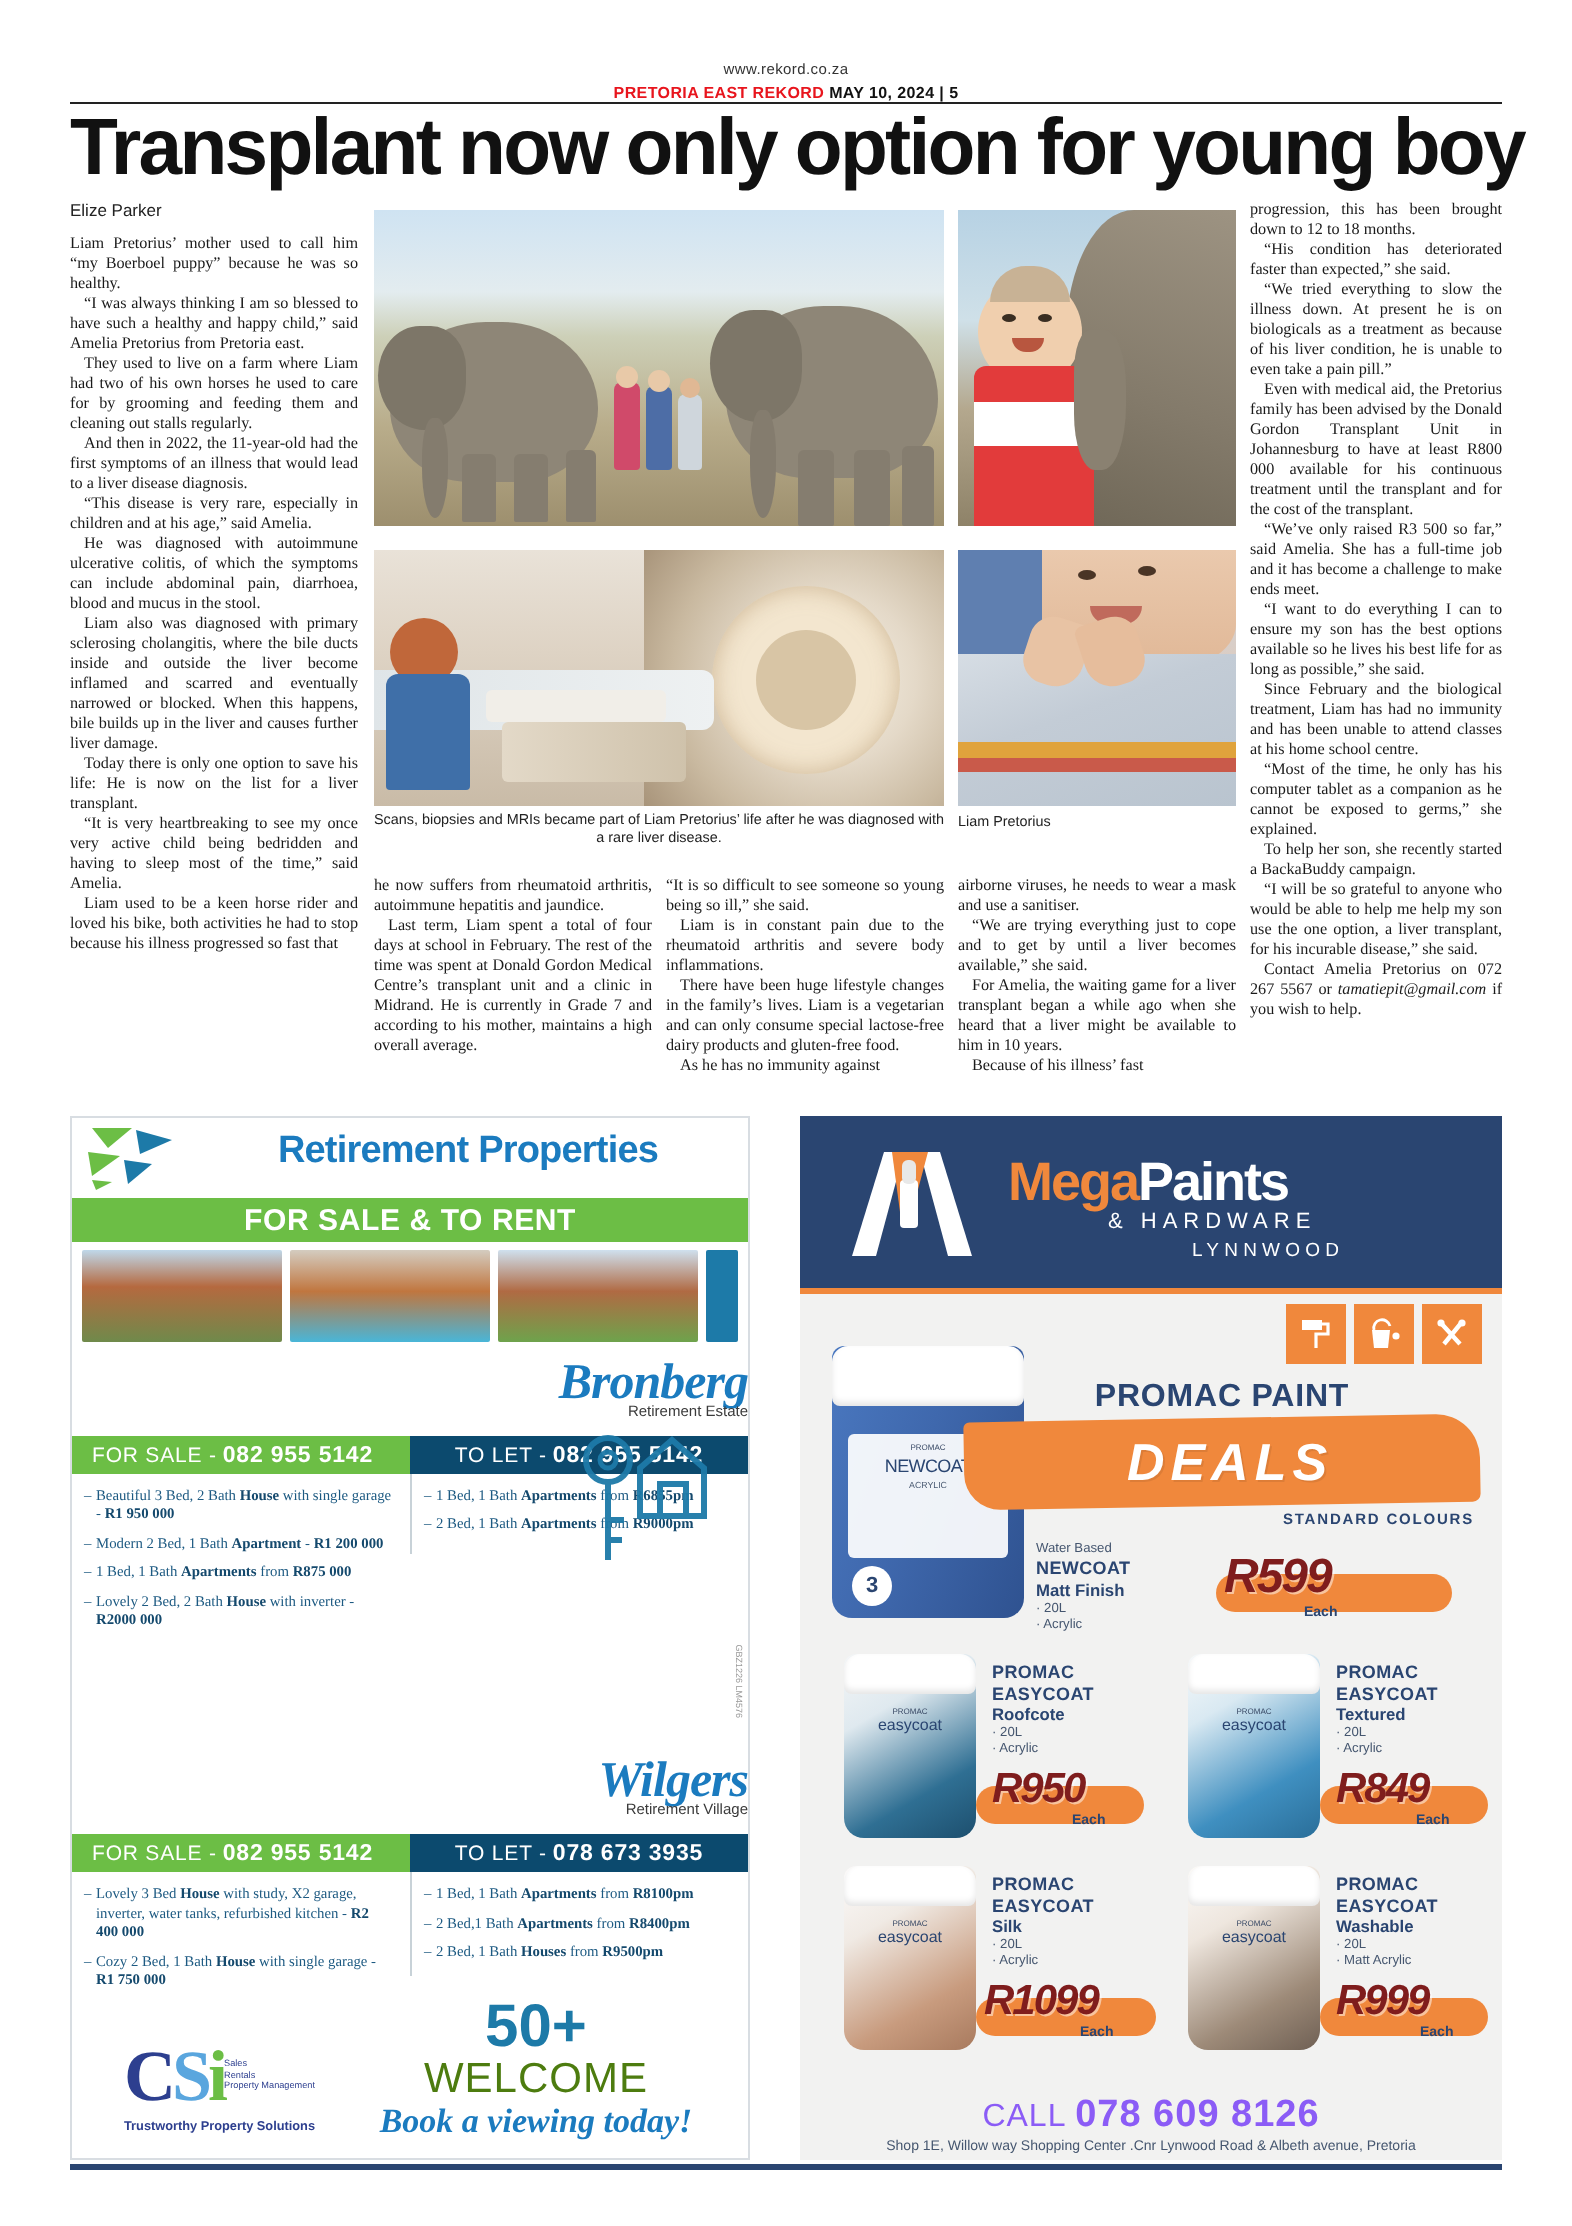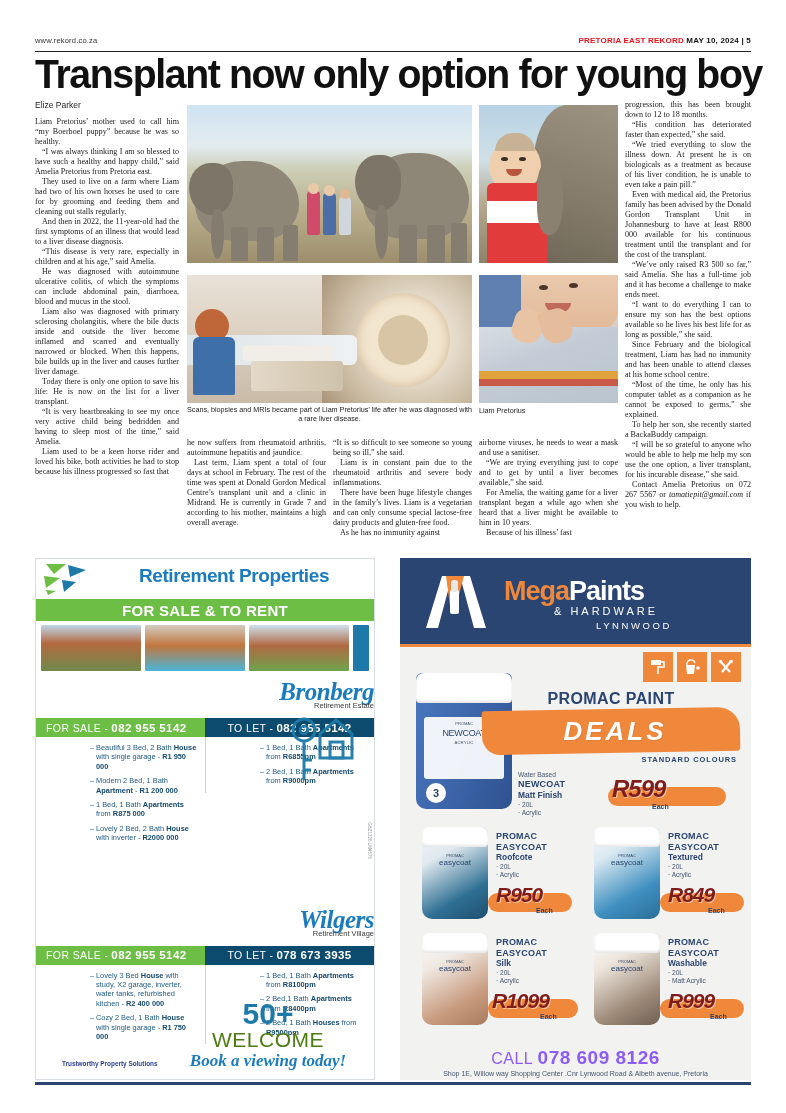--- a/index.html
+++ b/index.html
@@ -9,20 +9,21 @@
     font-family: "Liberation Serif", serif;
     overflow: hidden;
   }
   .page { position: relative; width: 786px; height: 1113px; background:#fff; }
 
   
   .masthead {
     position:absolute; left:35px; top:30px; width:716px; height:22px;
     display:flex; align-items:center; justify-content:space-between;
     border-bottom:1px solid #222;
+    flex-direction:column;
   }
   .site-url { font-family:"Liberation Sans", sans-serif; font-size:7.5px; color:#333; letter-spacing:.2px; }
   .folio { font-family:"Liberation Sans", sans-serif; font-size:8px; font-weight:bold; color:#111; letter-spacing:.2px;}
   .folio .pub { color:#e8151d; }
   .folio .sep { color:#111; font-weight:bold; }
 
   
   .headline {
     position:absolute; left:35px; top:52px; width:716px;
     font-family:"Liberation Sans", sans-serif;
@@ -138,23 +139,23 @@
   .lst-bar {
     height:19px; display:flex; align-items:center; padding-left:10px;
     font-family:"Liberation Sans", sans-serif; font-size:10.5px; letter-spacing:.4px; color:#fff;
   }
   .lst-bar.sale { background:#6cbe45; }
   .lst-bar.let  { background:#0c4a6e; justify-content:center; padding-left:0; }
   .lst-bar b { font-weight:bold; margin-left:3px; font-size:11.5px; }
   .lst-items { padding:6px 8px 2px 6px; }
   .lst-items.right { border-left:1px solid #c8d2d8; min-height:40px; }
   .lst-items li {
-    list-style:none; font-family:Liberation Sans, sans-serif;
+    list-style:none; font-family:Liberation Serif, serif;
     font-size:7.4px; line-height:9.4px; color:#1d5a82; margin-bottom:5px;
-    position:relative; padding-left:6px;margin-left:48px;
+    position:relative; padding-left:6px;
   }
   .lst-items li:before { content:"–"; position:absolute; left:0; color:#1d5a82; }
   .lst-items li b { font-weight:bold; color:#14496d; }
 
   .keys-icon { position:absolute; right:14px; top:-4px; width:74px; height:72px; opacity:.95; }
 
   .csi { position:absolute; left:26px; bottom:12px; width:150px; }
   .csi-mark { font-family:"Liberation Serif", serif; font-size:36px; font-weight:bold; color:#2d3f8f; letter-spacing:-2px; }
   .csi-mark .s { color:#5aa6de; }
   .csi-mark .i { color:#6cbe45; }
@@ -451,20 +452,28 @@
         </div>
         <ul class="lst-items right" id="wil-let">
             <li><span>1 Bed, 1 Bath </span><b>Apartments</b><span> from </span><b>R8100pm</b></li>
             <li><span>2 Bed,1 Bath </span><b>Apartments</b><span> from </span><b>R8400pm</b></li>
             <li><span>2 Bed, 1 Bath </span><b>Houses</b><span> from </span><b>R9500pm</b></li>
           </ul>
       </div>
     </div>
 
     <div class="csi">
+      <div style="display:flex; align-items:flex-start;">
+        <div class="csi-mark">
+          <span>C</span><span class="s">S</span><span class="i">i</span>
+        </div>
+        <div class="csi-side" style="margin-top:12px; white-space:pre-line;">Sales
+Rentals
+Property Management</div>
+      </div>
       <div class="csi-tag">Trustworthy Property Solutions</div>
     </div>
 
     <div class="fifty">
       <div class="n">50+</div>
       <div class="w">WELCOME</div>
       <div class="b">Book a viewing today!</div>
     </div>
 
     <div class="side-credit">GBZ1226 LM4576</div>

